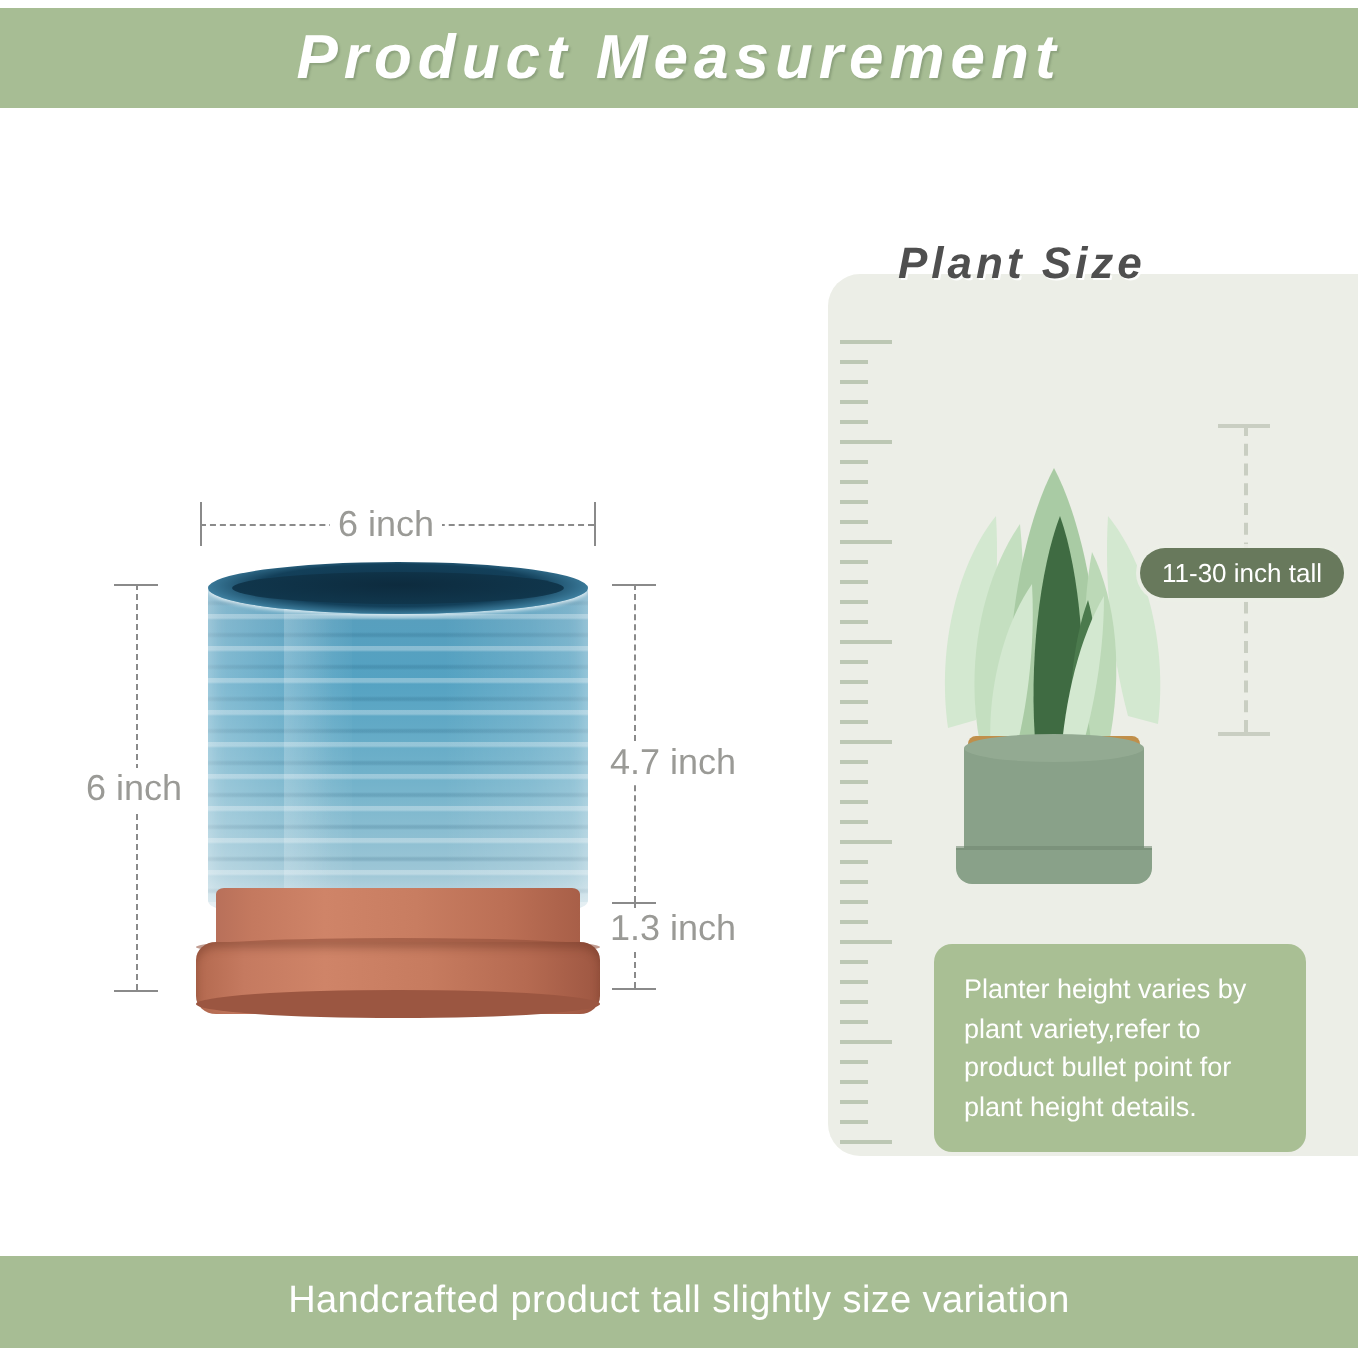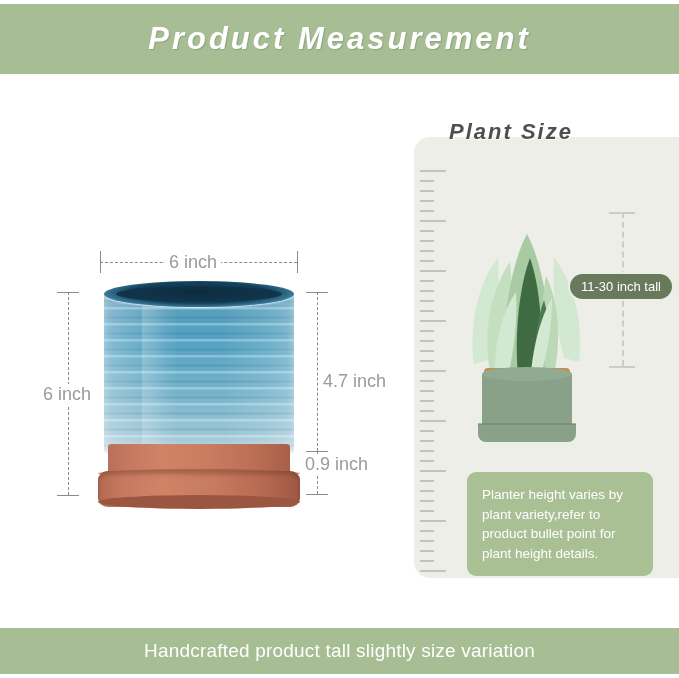--- a/index.html
+++ b/index.html
@@ -12,21 +12,21 @@
     background: #ffffff;
     font-family: "Liberation Sans", sans-serif;
     overflow: hidden;
     position: relative;
   }
 
   
   .header-banner {
     position: absolute;
     left: 0; top: 4px;
-    width: 679px; height: 70px;
+    width: 679px; height: 50px;
     background: #a7bd94;
     display: flex;
     align-items: center;
     justify-content: center;
   }
   .header-title {
     color: #ffffff;
     font-size: 31px;
     font-weight: bold;
     font-style: italic;
@@ -283,25 +283,25 @@
   </div>
 
   <div class="dim-cap-h" style="left:57px; top:226px;"></div>
   <div class="dim-cap-h" style="left:57px; top:429px;"></div>
   <div class="dim-line-v" style="left:68px; top:226px; height:203px;"></div>
   <div class="dim-label" style="left:39px; top:318px;">6 inch</div>
 
   <div class="dim-cap-h" style="left:306px; top:226px;"></div>
   <div class="dim-cap-h" style="left:306px; top:385px;"></div>
   <div class="dim-line-v" style="left:317px; top:226px; height:159px;"></div>
-  <div class="dim-label" style="left:319px; top:305px;">4.7 inch</div>
+  <div class="dim-label" style="left:301px; top:305px;">4.7 inch</div>
 
   <div class="dim-cap-h" style="left:306px; top:428px;"></div>
   <div class="dim-line-v" style="left:317px; top:385px; height:43px;"></div>
-  <div class="dim-label" style="left:301px; top:388px;">0.9 inch</div>
+  <div class="dim-label" style="left:301px; top:388px;">1.3 inch</div>
 </div>
 
 <div class="plant-card"></div>
 <div class="plant-card-title">Plant Size</div>
 
 <div class="ruler" id="ruler">
     <div class="ruler-tick long" style="top: 0px; border-top-color: rgb(188, 199, 180);"></div>
     <div class="ruler-tick short" style="top: 10px; border-top-color: rgb(188, 199, 180);"></div>
     <div class="ruler-tick short" style="top: 20px; border-top-color: rgb(188, 199, 180);"></div>
     <div class="ruler-tick short" style="top: 30px; border-top-color: rgb(188, 199, 180);"></div>

